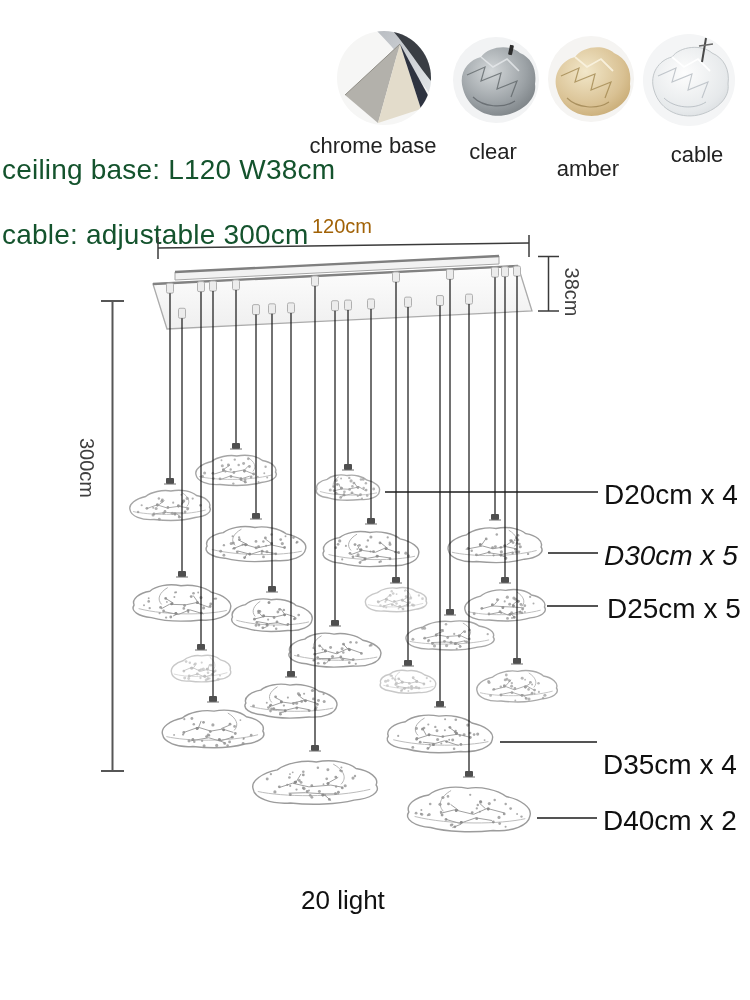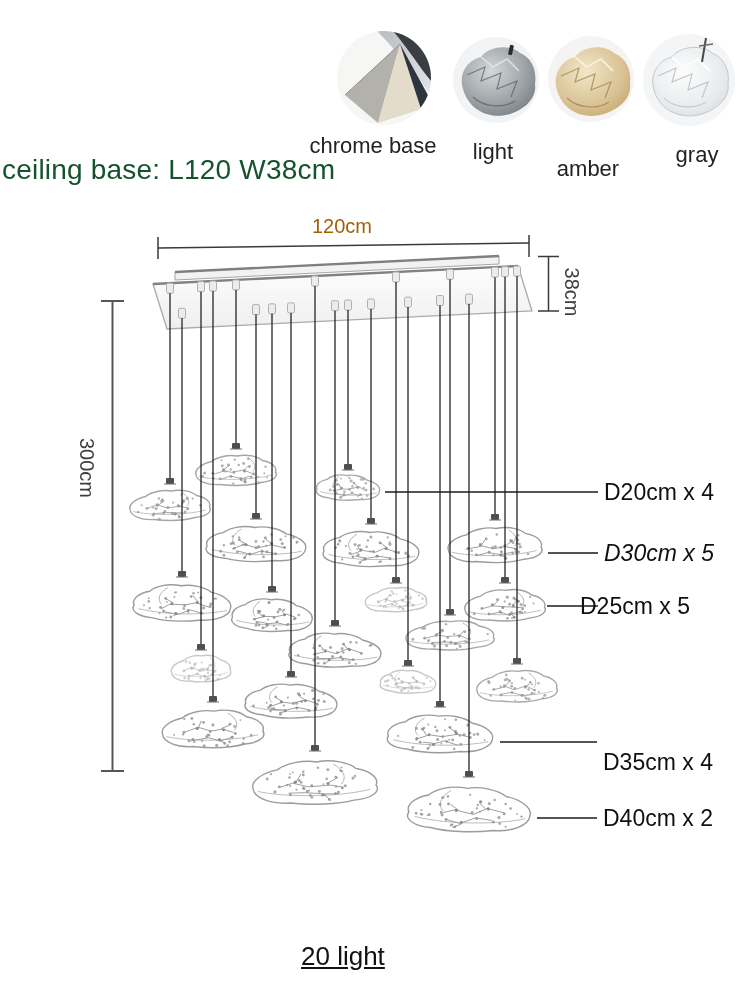--- a/index.html
+++ b/index.html
@@ -9,21 +9,21 @@
     background:#ffffff; overflow:hidden;
     font-family:"Liberation Sans","DejaVu Sans",sans-serif;
     color:#1c1c1c;
     border-radius:27px;
   }
   .abs { position:absolute; white-space:nowrap; }
   .spec-line { font-size:28px; color:#14532d; letter-spacing:0.2px; }
   .dim-label { font-size:20px; color:#a16207; }
   .dim-label-v { transform:translate(-50%,-50%) rotate(90deg); transform-origin:center; color:#3e3e3e; }
   .swatch-label { font-size:22px; color:#222; transform:translateX(-50%); }
-  .pendant-size-label { font-size:23px; color:#101010; }
+  .pendant-size-label { font-size:28px; color:#101010; }
   .footer-label { font-size:26px; color:#111; }
   svg { display:block; }
   #diagram { position:absolute; left:0; top:0; }
   .swatch { position:absolute; }
 </style>
 </head>
 <body>
 
 <div class="page">
 
@@ -66,21 +66,21 @@
       <g clip-path="url(#clipGray)">
         <rect x="0" y="0" width="86" height="86" fill="#f2f3f4"></rect>
         <path d="M10,52 C5,36 15,23 28,20 C36,9 57,7 67,16 C79,21 84,33 82,47 C84,60 73,72 57,77 C38,83 16,74 10,52 Z" fill="url(#gGray)"></path>
         <path d="M14,38 L32,30 L28,44 L48,36 L44,52 L64,44 L58,60" stroke="#565c60" stroke-width="1.2" fill="none" opacity="0.7"></path>
         <path d="M28,20 L40,30 L54,22 L66,34" stroke="#e7eaec" stroke-width="1.6" fill="none" opacity="0.8"></path>
         <path d="M20,60 C30,70 50,72 62,64" stroke="#4c5256" stroke-width="1.2" fill="none" opacity="0.6"></path>
         <rect x="56" y="8" width="4" height="10" rx="1" fill="#2c2c2c" transform="rotate(12 58 13)"></rect>
       </g>
     </svg>
   </div>
-  <div class="abs swatch-label" style="left:493px; top:124px;">light</div>
+  <div class="abs swatch-label" style="left:493px; top:124px;">clear</div>
 
   <div class="swatch" style="left:548px; top:21px;">
     <svg width="86" height="86" viewBox="0 0 86 86">
       <defs>
         <clipPath id="clipAmber">
             <circle cx="43" cy="43" r="43"></circle>
           </clipPath>
         <radialGradient id="gAmber" cx="0.4" cy="0.35" r="0.85">
           <stop offset="0" stop-color="#f2e7c9"></stop>
             <stop offset="0.6" stop-color="#d9c193"></stop>
@@ -114,23 +114,24 @@
         <rect x="0" y="0" width="92" height="92" fill="#f4f5f6"></rect>
         <path d="M11,56 C6,40 16,26 29,23 C37,12 59,10 69,19 C81,24 87,36 85,50 C87,63 75,75 59,80 C40,86 17,78 11,56 Z" fill="url(#gClear)" stroke="#c2c7ca" stroke-width="1"></path>
         <path d="M15,42 L33,34 L29,48 L49,40 L45,56 L65,48 L59,64" stroke="#b4bac0" stroke-width="1.1" fill="none" opacity="0.8"></path>
         <path d="M29,23 L41,33 L55,25 L67,37" stroke="#ffffff" stroke-width="1.8" fill="none" opacity="0.95"></path>
         <path d="M21,64 C31,74 51,76 63,68" stroke="#aab0b6" stroke-width="1" fill="none" opacity="0.7"></path>
         <line x1="63" y1="4" x2="59" y2="28" stroke="#4a4a4a" stroke-width="2"></line>
         <line x1="56" y1="12" x2="70" y2="10" stroke="#6a6a6a" stroke-width="1.4"></line>
       </g>
     </svg>
   </div>
-  <div class="abs swatch-label" style="left:697px; top:127px;">gray</div>
+  <div class="abs swatch-label" style="left:697px; top:127px;">cable</div>
 
   <div class="abs spec-line" style="left:2px; top:139px;">ceiling base: L120 W38cm</div>
+  <div class="abs spec-line" style="left:2px; top:204px;">cable: adjustable 300cm</div>
 
   <svg id="diagram" width="750" height="1000" viewBox="0 0 750 1000">
     <defs>
       <linearGradient id="plateGrad" x1="0" y1="0" x2="0" y2="1">
         <stop offset="0" stop-color="#fdfdfd"></stop>
           <stop offset="1" stop-color="#efefef"></stop>
       </linearGradient>
     </defs>
 
     <g id="plate-layer">
@@ -1185,19 +1186,19 @@
       <line x1="537" y1="803" x2="597" y2="803"></line>
     </g>
   </svg>
 
   <div class="abs dim-label" style="left:312px; top:200px;">120cm</div>
   <div class="abs dim-label dim-label-v" style="left:571px; top:277px;">38cm</div>
   <div class="abs dim-label dim-label-v" style="left:86px; top:453px;">300cm</div>
 
   <div class="abs pendant-size-label" style="left:604px; top:464px;">D20cm x 4</div>
   <div class="abs pendant-size-label" style="left:604px; top:525px;font-style:italic;">D30cm x 5</div>
-  <div class="abs pendant-size-label" style="left:580px; top:578px;">D25cm x 5</div>
+  <div class="abs pendant-size-label" style="left:607px; top:578px;">D25cm x 5</div>
   <div class="abs pendant-size-label" style="left:603px; top:734px;">D35cm x 4</div>
   <div class="abs pendant-size-label" style="left:603px; top:790px;text-align:right;">D40cm x 2</div>
 
-  <div class="abs footer-label" style="left:301px; top:926px;text-decoration:underline;">20 light</div>
+  <div class="abs footer-label" style="left:301px; top:870px;">20 light</div>
 
 </div>
 
 </body></html>

